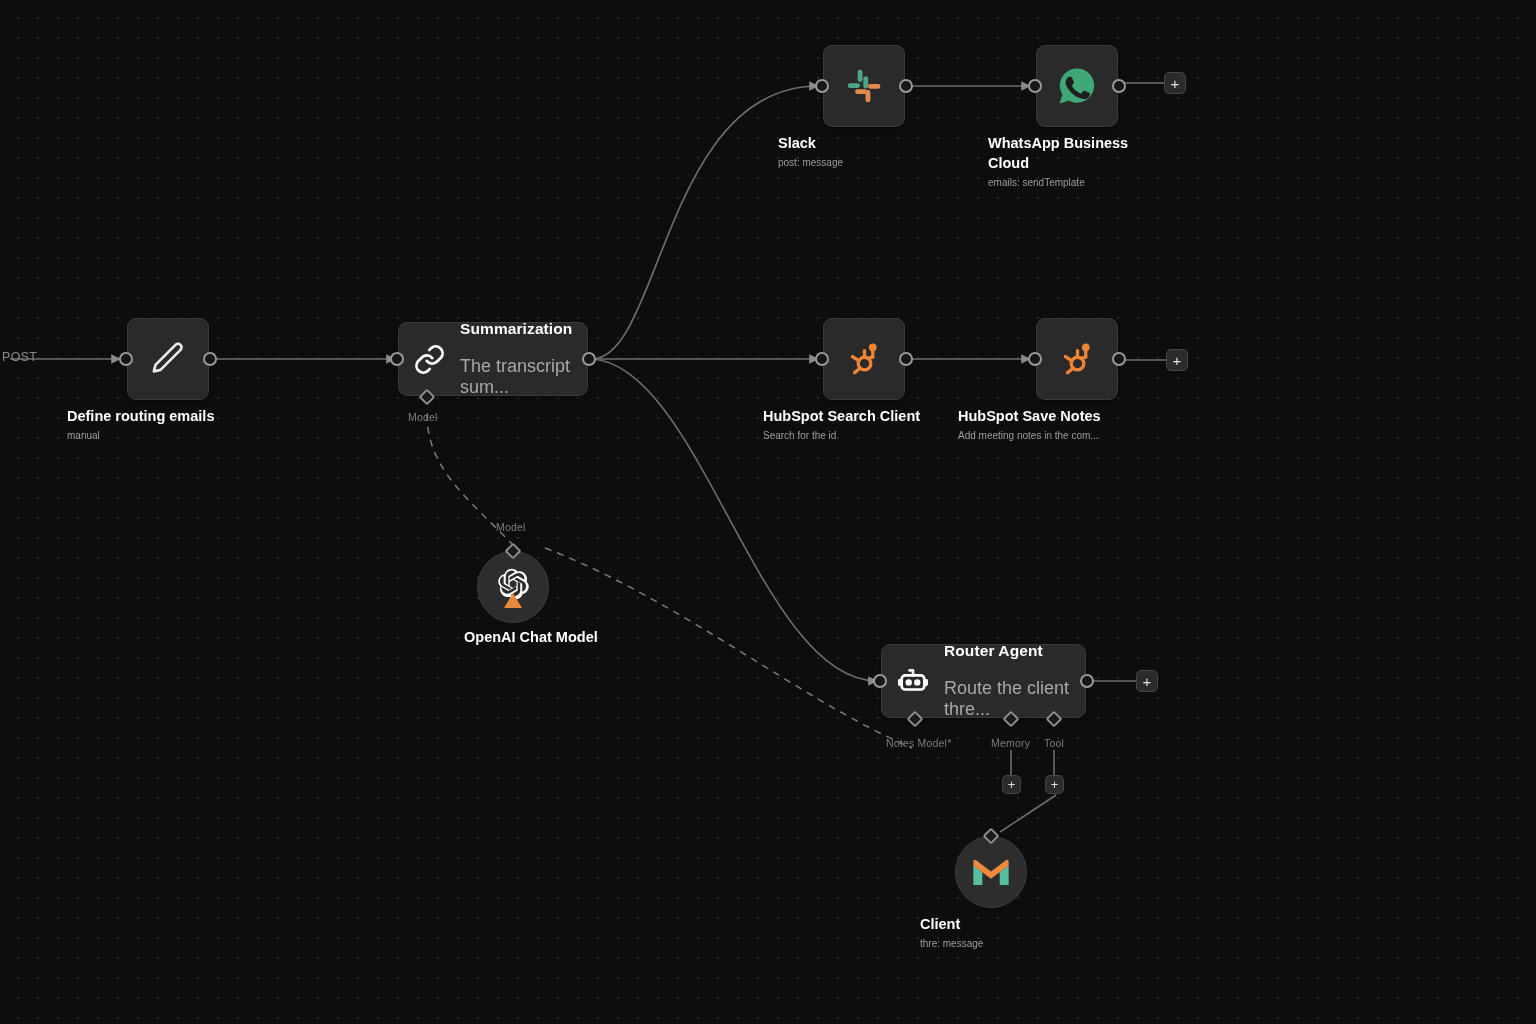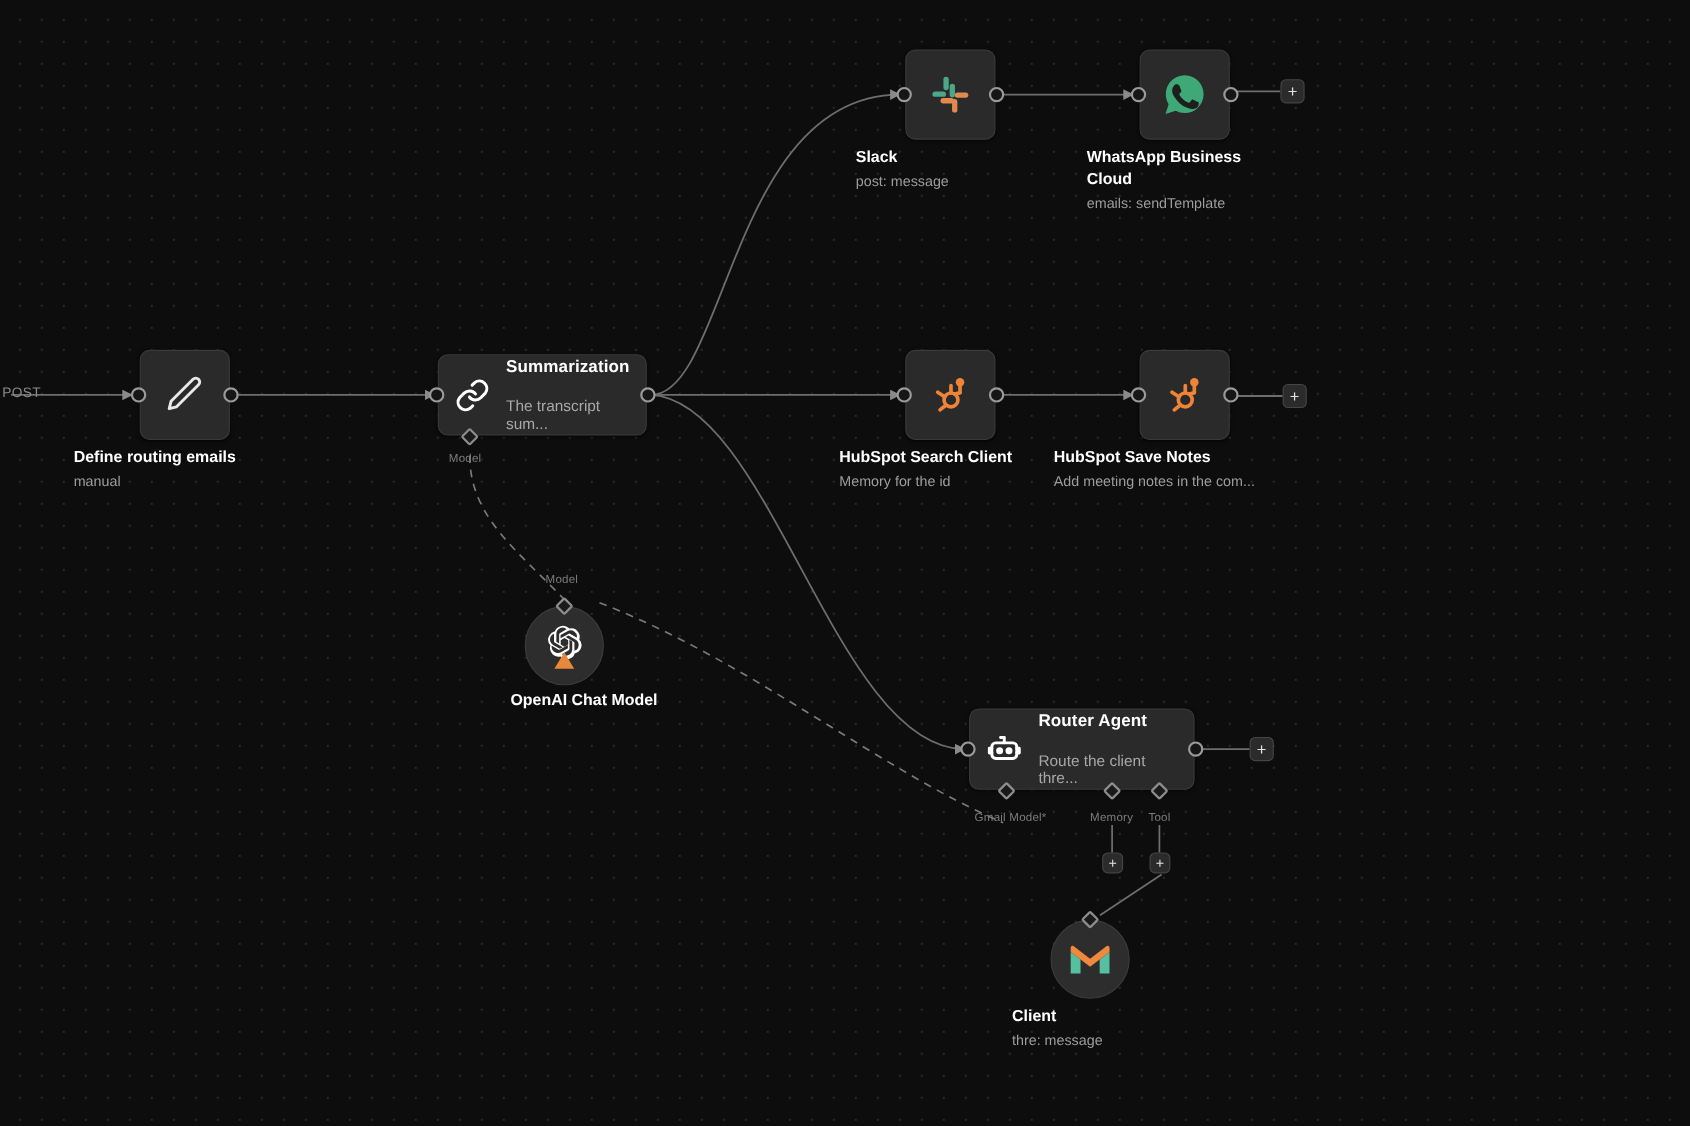--- a/index.html
+++ b/index.html
@@ -37,30 +37,30 @@
     width: 72px; height: 72px; border-radius: 50%;
     background: #2d2d2d; border: 1px solid #3d3d3d;
     display: flex; align-items: center; justify-content: center;
     position: relative;
   }
 
   .node-icon { display: flex; align-items: center; justify-content: center; }
 
   .node-text { display: flex; flex-direction: column; gap: 18px; }
   .node-title-inline { color: #ffffff; font-size: 15.5px; font-weight: bold; letter-spacing: .1px; }
-  .node-sub-inline { color: #a8a8a8; font-size: 14px; font-weight: normal; }
+  .node-sub-inline { color: #a8a8a8; font-size: 18px; font-weight: normal; }
 
   .caption {
     position: absolute; 
     color: #ffffff; font-size: 14.5px; font-weight: bold;
     line-height: 1.38; white-space: nowrap;
   }
   .caption.wrap { white-space: normal; }
   .caption .sub {
-    display: block; color: #9d9d9d; font-size: 13px; font-weight: normal; margin-top: 3px;
+    display: block; color: #9d9d9d; font-size: 10px; font-weight: normal; margin-top: 3px;
   }
 
   
   .port {
     position: absolute; width: 14px; height: 14px; border-radius: 50%;
     background: #161616; border: 2px solid #9a9a9a;
   }
   .port.in  { left: -8px; top: 50%; transform: translateY(-50%); }
   .port.out { right: -8px; top: 50%; transform: translateY(-50%); }
   .port.diamond {
@@ -232,21 +232,21 @@
           <circle cx="12.3" cy="14.6" r="3.6"></circle>
           <path d="M12.3 11V7.2"></path>
           <path d="M9 13 5.4 10.6"></path>
           <path d="M9.6 17.4 6.6 19.8"></path>
           <path d="M14.2 11.6 17 10.9"></path>
         </svg>
       </span>
     </div>
     <div class="caption" style="left:-60px; top:88px; width:202px;">
       <span>HubSpot Search Client</span>
-      <span class="sub">Memory for the id</span>
+      <span class="sub">Search for the id</span>
     </div>
   </div>
 
   <div class="node" style="left:1036px; top:318px;">
     <div class="rect-node square">
       <span class="port in"></span>
       <span class="port out"></span>
       <span class="node-icon">
         <svg width="42" height="42" viewBox="0 0 24 24" fill="none" stroke="#ef8437" stroke-width="1.9" stroke-linecap="round">
           <circle cx="17" cy="5.4" r="2.2" fill="#ef8437" stroke="none"></circle>
@@ -298,21 +298,21 @@
           <circle cx="9" cy="13" r="1.3" fill="#ffffff"></circle>
           <circle cx="15" cy="13" r="1.3" fill="#ffffff"></circle>
         </svg>
       </span>
       <span class="node-text">
         <span class="node-title-inline">Router Agent</span>
         <span class="node-sub-inline">Route the client thre...</span>
       </span>
     </div>
   </div>
-  <div class="conn-label" style="left:886px; top:737px;">Gmail Model*</div>
+  <div class="conn-label" style="left:886px; top:737px;">Notes Model*</div>
   <div class="conn-label" style="left:991px; top:737px;">Memory</div>
   <div class="conn-label" style="left:1044px; top:737px;">Tool</div>
   <div class="plus-btn" style="left:1136px; top:670px;">+</div>
   <div class="plus-btn small" style="left:1002px; top:775px;">+</div>
   <div class="plus-btn small" style="left:1045px; top:775px;">+</div>
 
   <div class="node" style="left:955px; top:836px;">
     <div class="circ-node">
       <span class="port diamond" style="left:50%; margin-left:-6px; top:-7px;"></span>
       <span class="node-icon">

